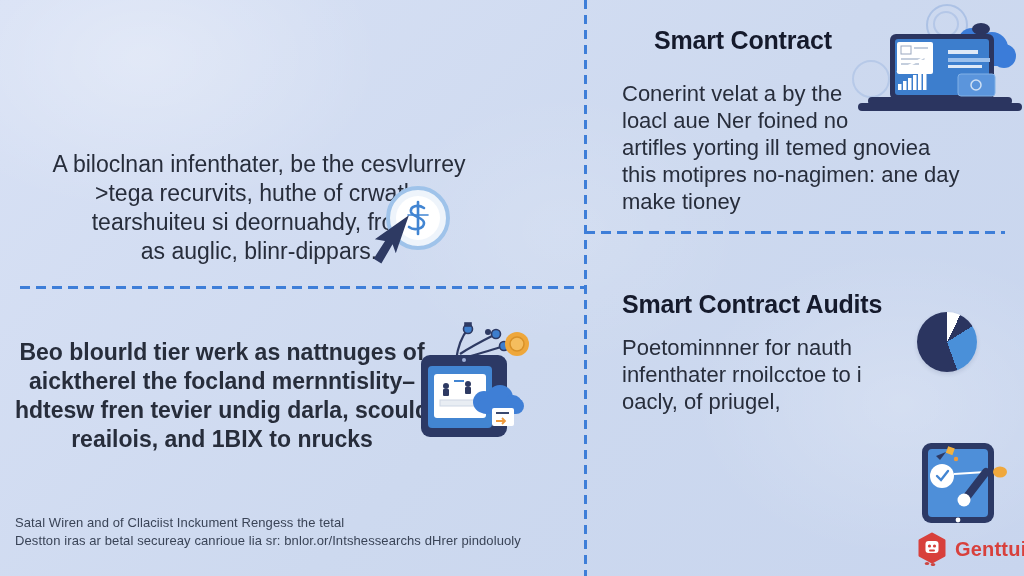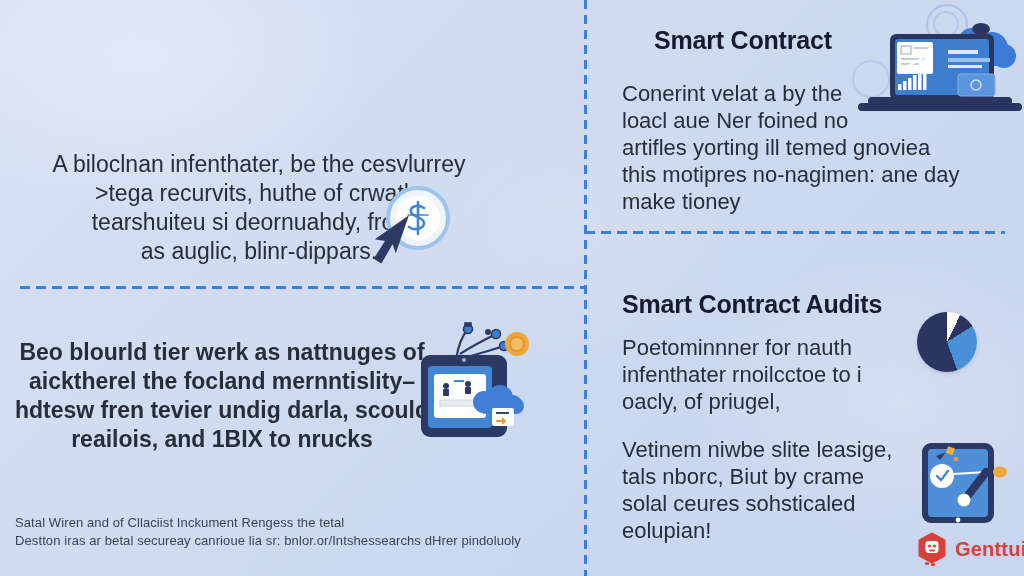--- a/index.html
+++ b/index.html
@@ -162,24 +162,20 @@
 loacl aue Ner foined no
 artifles yorting ill temed gnoviea
 this motipres no-nagimen: ane day
 make tioney</div>
 
   <div class="abs pie"></div>
 
   <div class="abs body-r pre" style="left:622px;top:334px;width:330px;">Poetominnner for nauth
 infenthater rnoilcctoe to i
 oacly, of priugel,</div>
-  <div class="abs body-r pre" style="left:622px;top:436px;width:330px;">Vetinem niwbe slite leasige,
-tals nborc, Biut by crame
-solal ceures sohsticaled
-eolupian!</div>
 
   <svg class="abs" style="left:912px;top:432px;" width="104" height="104" viewBox="0 0 104 104">
     <rect x="10" y="11" width="72" height="80" rx="9" fill="#2c3965"></rect>
     <rect x="16" y="17" width="60" height="68" rx="4" fill="#4e8fd9"></rect>
     <rect x="35" y="15" width="7" height="7" transform="rotate(20 38 18)" fill="#f2b23f"></rect>
     <path d="M24,24 L34,20 L28,28 Z" fill="#2e3a63"></path>
     <circle cx="44" cy="27" r="2.2" fill="#ee9a3c"></circle>
     <path d="M42,42 L74,40" stroke="#ffffff" stroke-width="2"></path>
     <ellipse cx="88" cy="40" rx="7" ry="5.5" fill="#f0a83c"></ellipse>
     <path d="M74,40 L54,66" stroke="#2c3965" stroke-width="8" stroke-linecap="round"></path>

